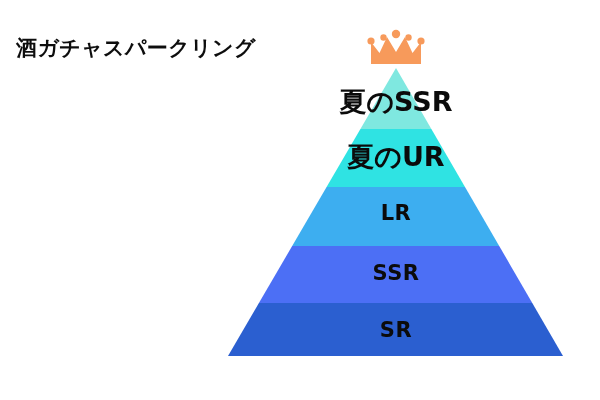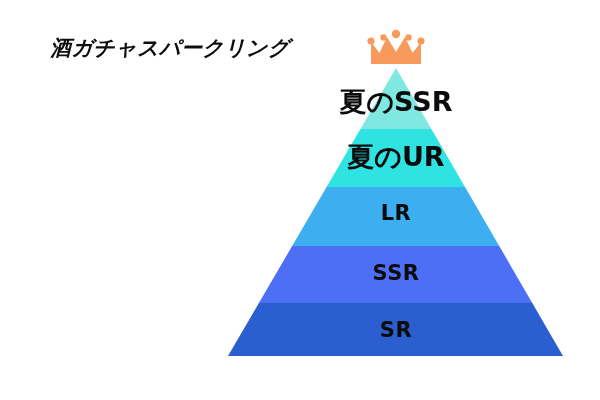--- a/index.html
+++ b/index.html
@@ -17,26 +17,24 @@
 
   #stage {
     position: relative;
     width: 600px;
     height: 400px;
   }
 
   
   #title-block {
     position: absolute;
-    left: 22px;
+    left: 16px;
     top: 34px;
     width: 296px;
-    text-align: center;
     line-height: 1.34;
-    font-style: italic;
   }
   .title-line {
     display: block;
     font-size: 21px;
     font-weight: bold;
     color: #0d0d0d;
     letter-spacing: 0.4px;
     white-space: nowrap;
   }
 

